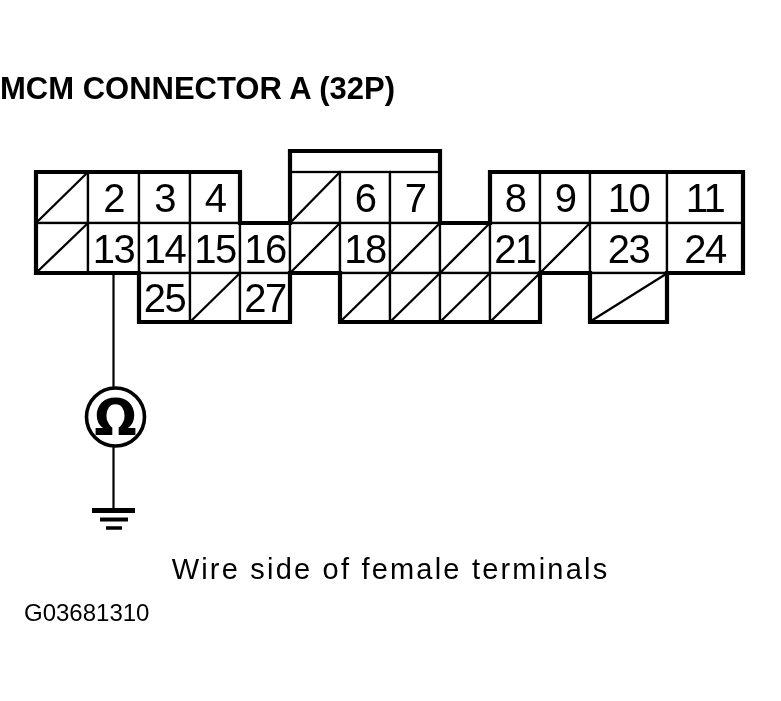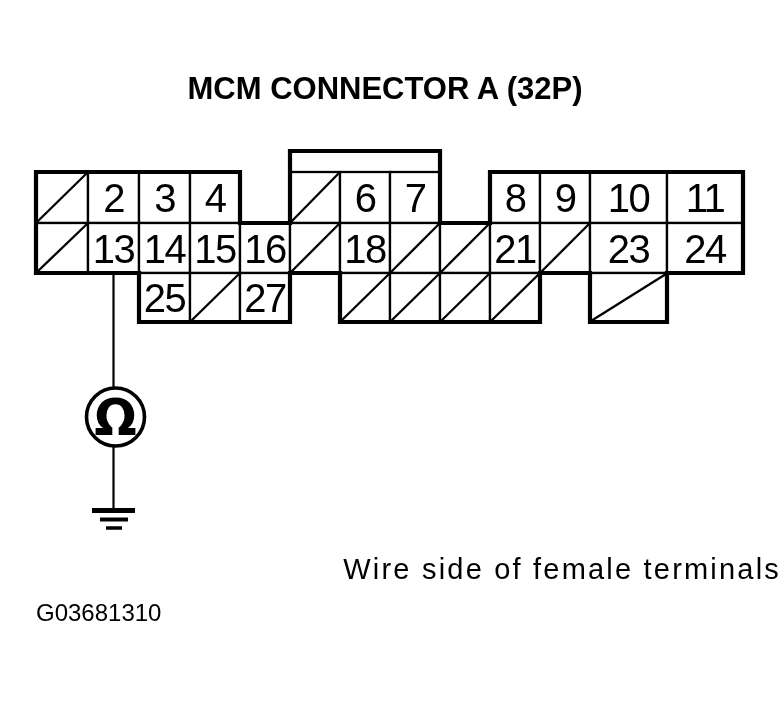--- a/index.html
+++ b/index.html
@@ -33,45 +33,44 @@
     text-anchor: middle;
   }
   .gnd { stroke: #000000; }
   .g1 { stroke-width: 5; }
   .g2 { stroke-width: 4; }
   .g3 { stroke-width: 3.5; }
   .title {
     position: absolute;
     left: 0; top: 71px;
     width: 770px;
-    text-align: center;
     font-weight: bold;
     font-size: 31px;
     letter-spacing: 0px;
     white-space: nowrap;
   }
   .wire-label {
     position: absolute;
     left: 131px; top: 337px;
     font-weight: bold;
     font-size: 30px;
     white-space: nowrap;
   }
   .caption {
     position: absolute;
     left: 0; top: 553px;
     width: 781px;
-    text-align: right;
+    text-align: center;
     font-size: 29px;
     letter-spacing: 2.2px;
     white-space: nowrap;
   }
   .figure-id {
     position: absolute;
-    left: 36px; top: 599px;
+    left: 24px; top: 599px;
     font-size: 24px;
     white-space: nowrap;
   }
 </style>
 </head>
 <body>
 
 <div class="stage">
 
   <div class="title">MCM CONNECTOR A (32P)</div>

